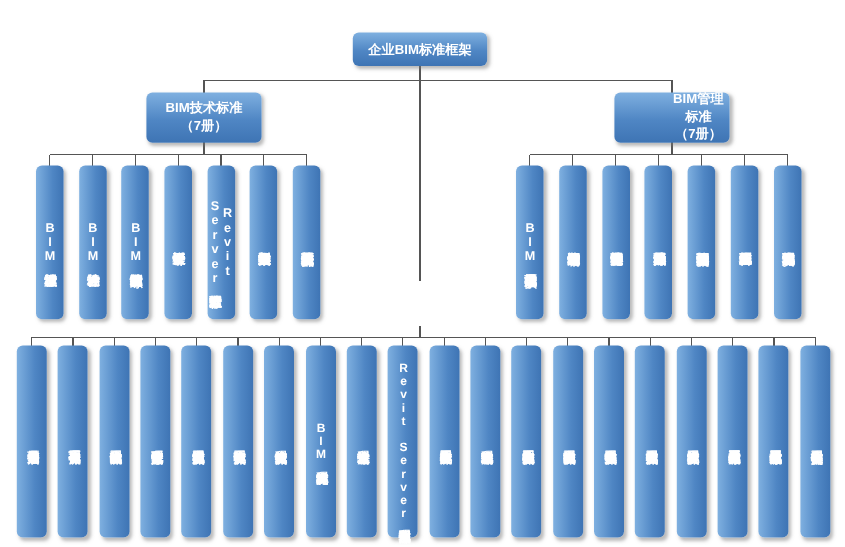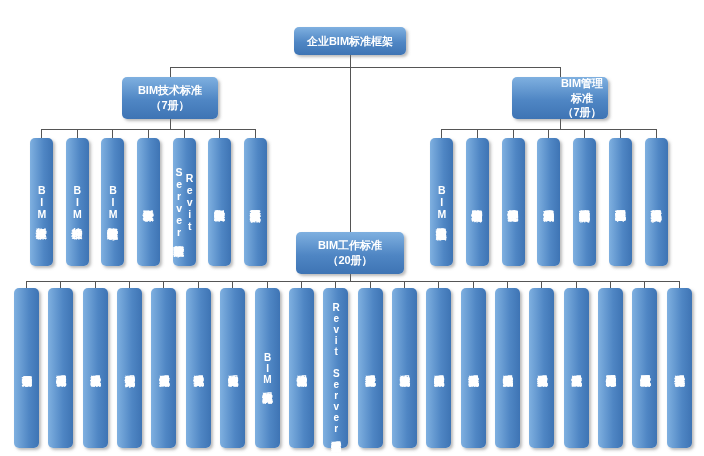--- a/index.html
+++ b/index.html
@@ -97,24 +97,20 @@
   <div class="node head" id="tech-head">
     <span>BIM技术标准</span>
     <span>（7册）</span>
   </div>
 
   <div class="node head" id="mgmt-head">
     <span>BIM管理标准</span>
     <span>（7册）</span>
   </div>
 
-  <div class="node head" id="work-head">
-    <span>BIM工作标准</span>
-    <span>（20册）</span>
-  </div>
 
   <div class="group" id="tech-group">
     <div class="vbox">BIM模型设计标准</div>
     <div class="vbox">BIM构件设计标准</div>
     <div class="vbox">BIM综合管线设计制图标准</div>
     <div class="vbox">设计模型设计要求</div>
     <div class="vbox">Revit Server数据管理标准</div>
     <div class="vbox">设备采集数据类型标准</div>
     <div class="vbox">实施软件部署环境及硬件要求</div>
   </div>

